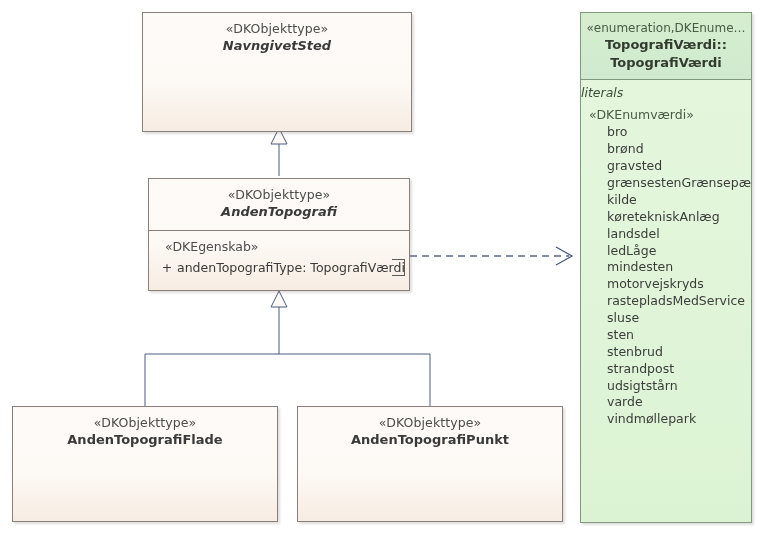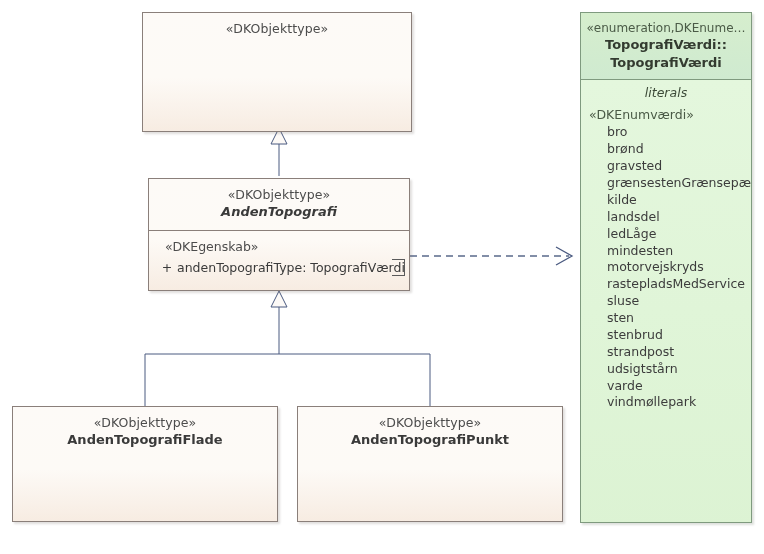--- a/index.html
+++ b/index.html
@@ -121,21 +121,21 @@
     font-size: 13px;
     font-weight: bold;
     color: #333b30;
   }
   .enum-body {
     background: linear-gradient(to bottom, #e4f7dd 0%, #dcf3d3 100%);
     padding: 4px 0 8px 0;
     height: calc(100% - 62px);
   }
   .enum-section-label {
-    text-align: center;
+    text-align: left;
     font-size: 12.5px;
     font-style: italic;
     color: #3c4a38;
     padding: 1px 0 6px 0;
   }
   .enum-lit-stereotype {
     font-size: 12.5px;
     color: #4a5a46;
     padding-left: 8px;
     line-height: 1.45;
@@ -181,20 +181,21 @@
      TopografiVærdi --&gt;
     <g>
       <line x1="410" y1="252" x2="569" y2="252" stroke="#5a6a8a" stroke-width="1.3" stroke-dasharray="7,5"></line>
       <polyline points="556,243 572,252 556,261" fill="none" stroke="#4a5a80" stroke-width="1.3"></polyline>
     </g>
   </svg>
 
   <div class="uml-class" style="left:142px; top:8px; width:270px; height:120px;">
     <div class="uml-header">
       <span class="stereotype">«DKObjekttype»</span>
+      <span class="cls-name abstract">NavngivetSted</span>
     </div>
   </div>
 
   <div class="uml-class" style="left:148px; top:174px; width:262px; height:113px;">
     <div class="uml-header">
       <span class="stereotype">«DKObjekttype»</span>
       <span class="cls-name abstract">AndenTopografi</span>
     </div>
     <div class="compartment-sep attr-compartment">
       <div class="attr-stereotype">«DKEgenskab»</div>
@@ -228,20 +229,21 @@
     </div>
     <div class="enum-body">
       <div class="enum-section-label">literals</div>
       <div class="enum-lit-stereotype">«DKEnumværdi»</div>
       <div id="literal-list">
           <div class="enum-literal">bro</div>
           <div class="enum-literal">brønd</div>
           <div class="enum-literal">gravsted</div>
           <div class="enum-literal">grænsestenGrænsepæl</div>
           <div class="enum-literal">kilde</div>
+          <div class="enum-literal">køretekniskAnlæg</div>
           <div class="enum-literal">landsdel</div>
           <div class="enum-literal">ledLåge</div>
           <div class="enum-literal">mindesten</div>
           <div class="enum-literal">motorvejskryds</div>
           <div class="enum-literal">rastepladsMedService</div>
           <div class="enum-literal">sluse</div>
           <div class="enum-literal">sten</div>
           <div class="enum-literal">stenbrud</div>
           <div class="enum-literal">strandpost</div>
           <div class="enum-literal">udsigtstårn</div>

